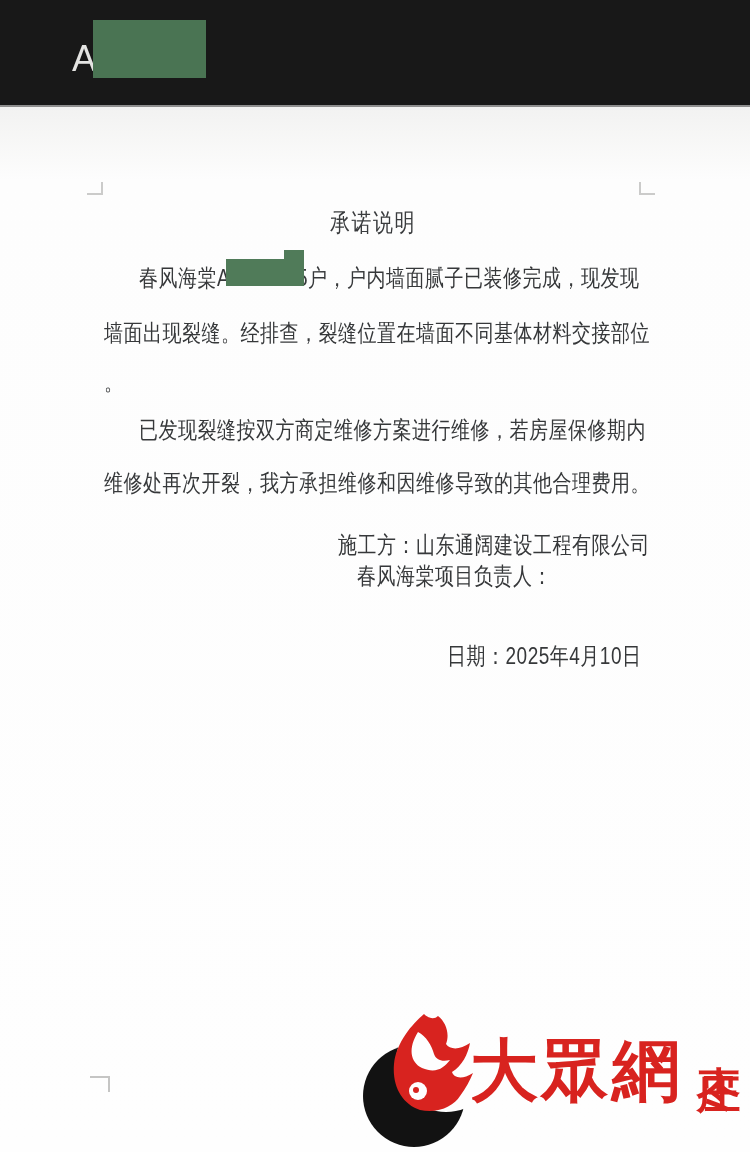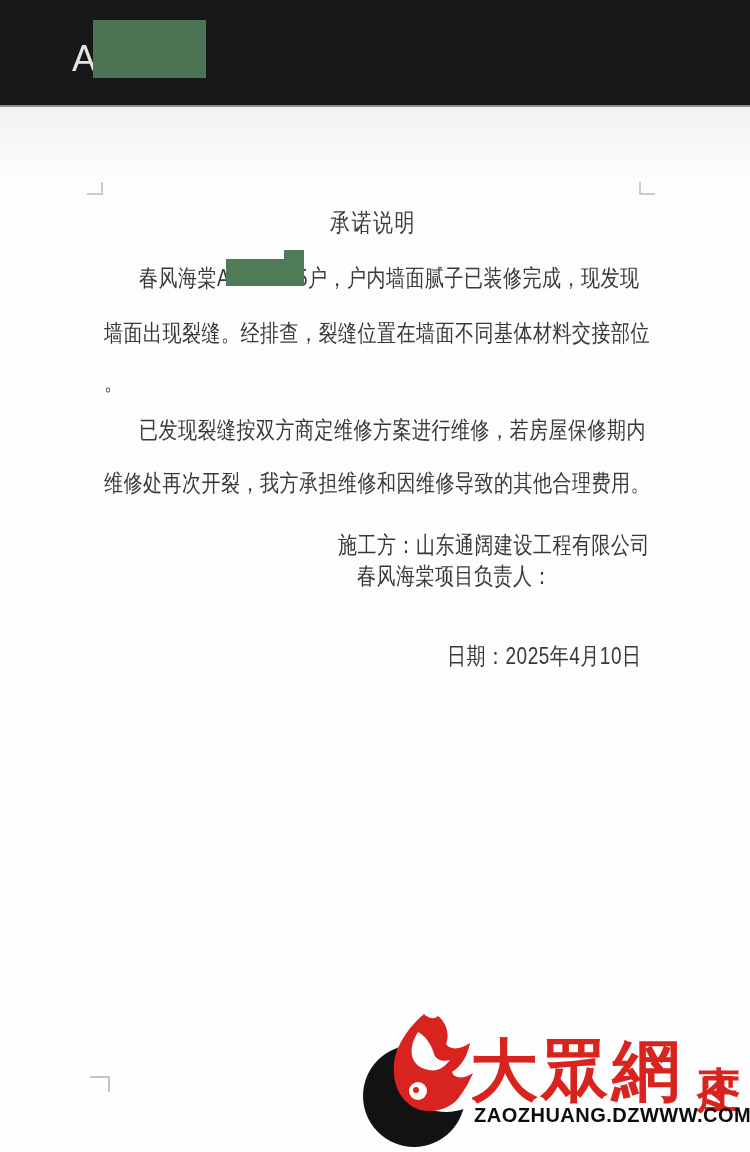--- a/index.html
+++ b/index.html
@@ -140,16 +140,15 @@
         C100,62 106,50 108,39 C98,46 88,46 84,40 C88,30 84,18 76,12
         C72,16 66,14 62,10 Z"></path>
 
       <path fill="#fefefe" d="M56,28 C46,44 48,58 60,64 C74,70 82,64 88,56
         C80,58 74,56 72,50 C70,42 64,32 56,28 Z"></path>
       <circle cx="56" cy="87" r="9" fill="#fefefe"></circle>
       <circle cx="54" cy="86" r="3" fill="#d8231f"></circle>
     </svg>
     <div class="logo-sitename">大眾網</div>
     <div class="logo-city">枣庄</div>
-    <div class="logo-url">ZAOZHUANG.DZWWW.COM</div>
   </div>
 
 </div>
 
 </body></html>

